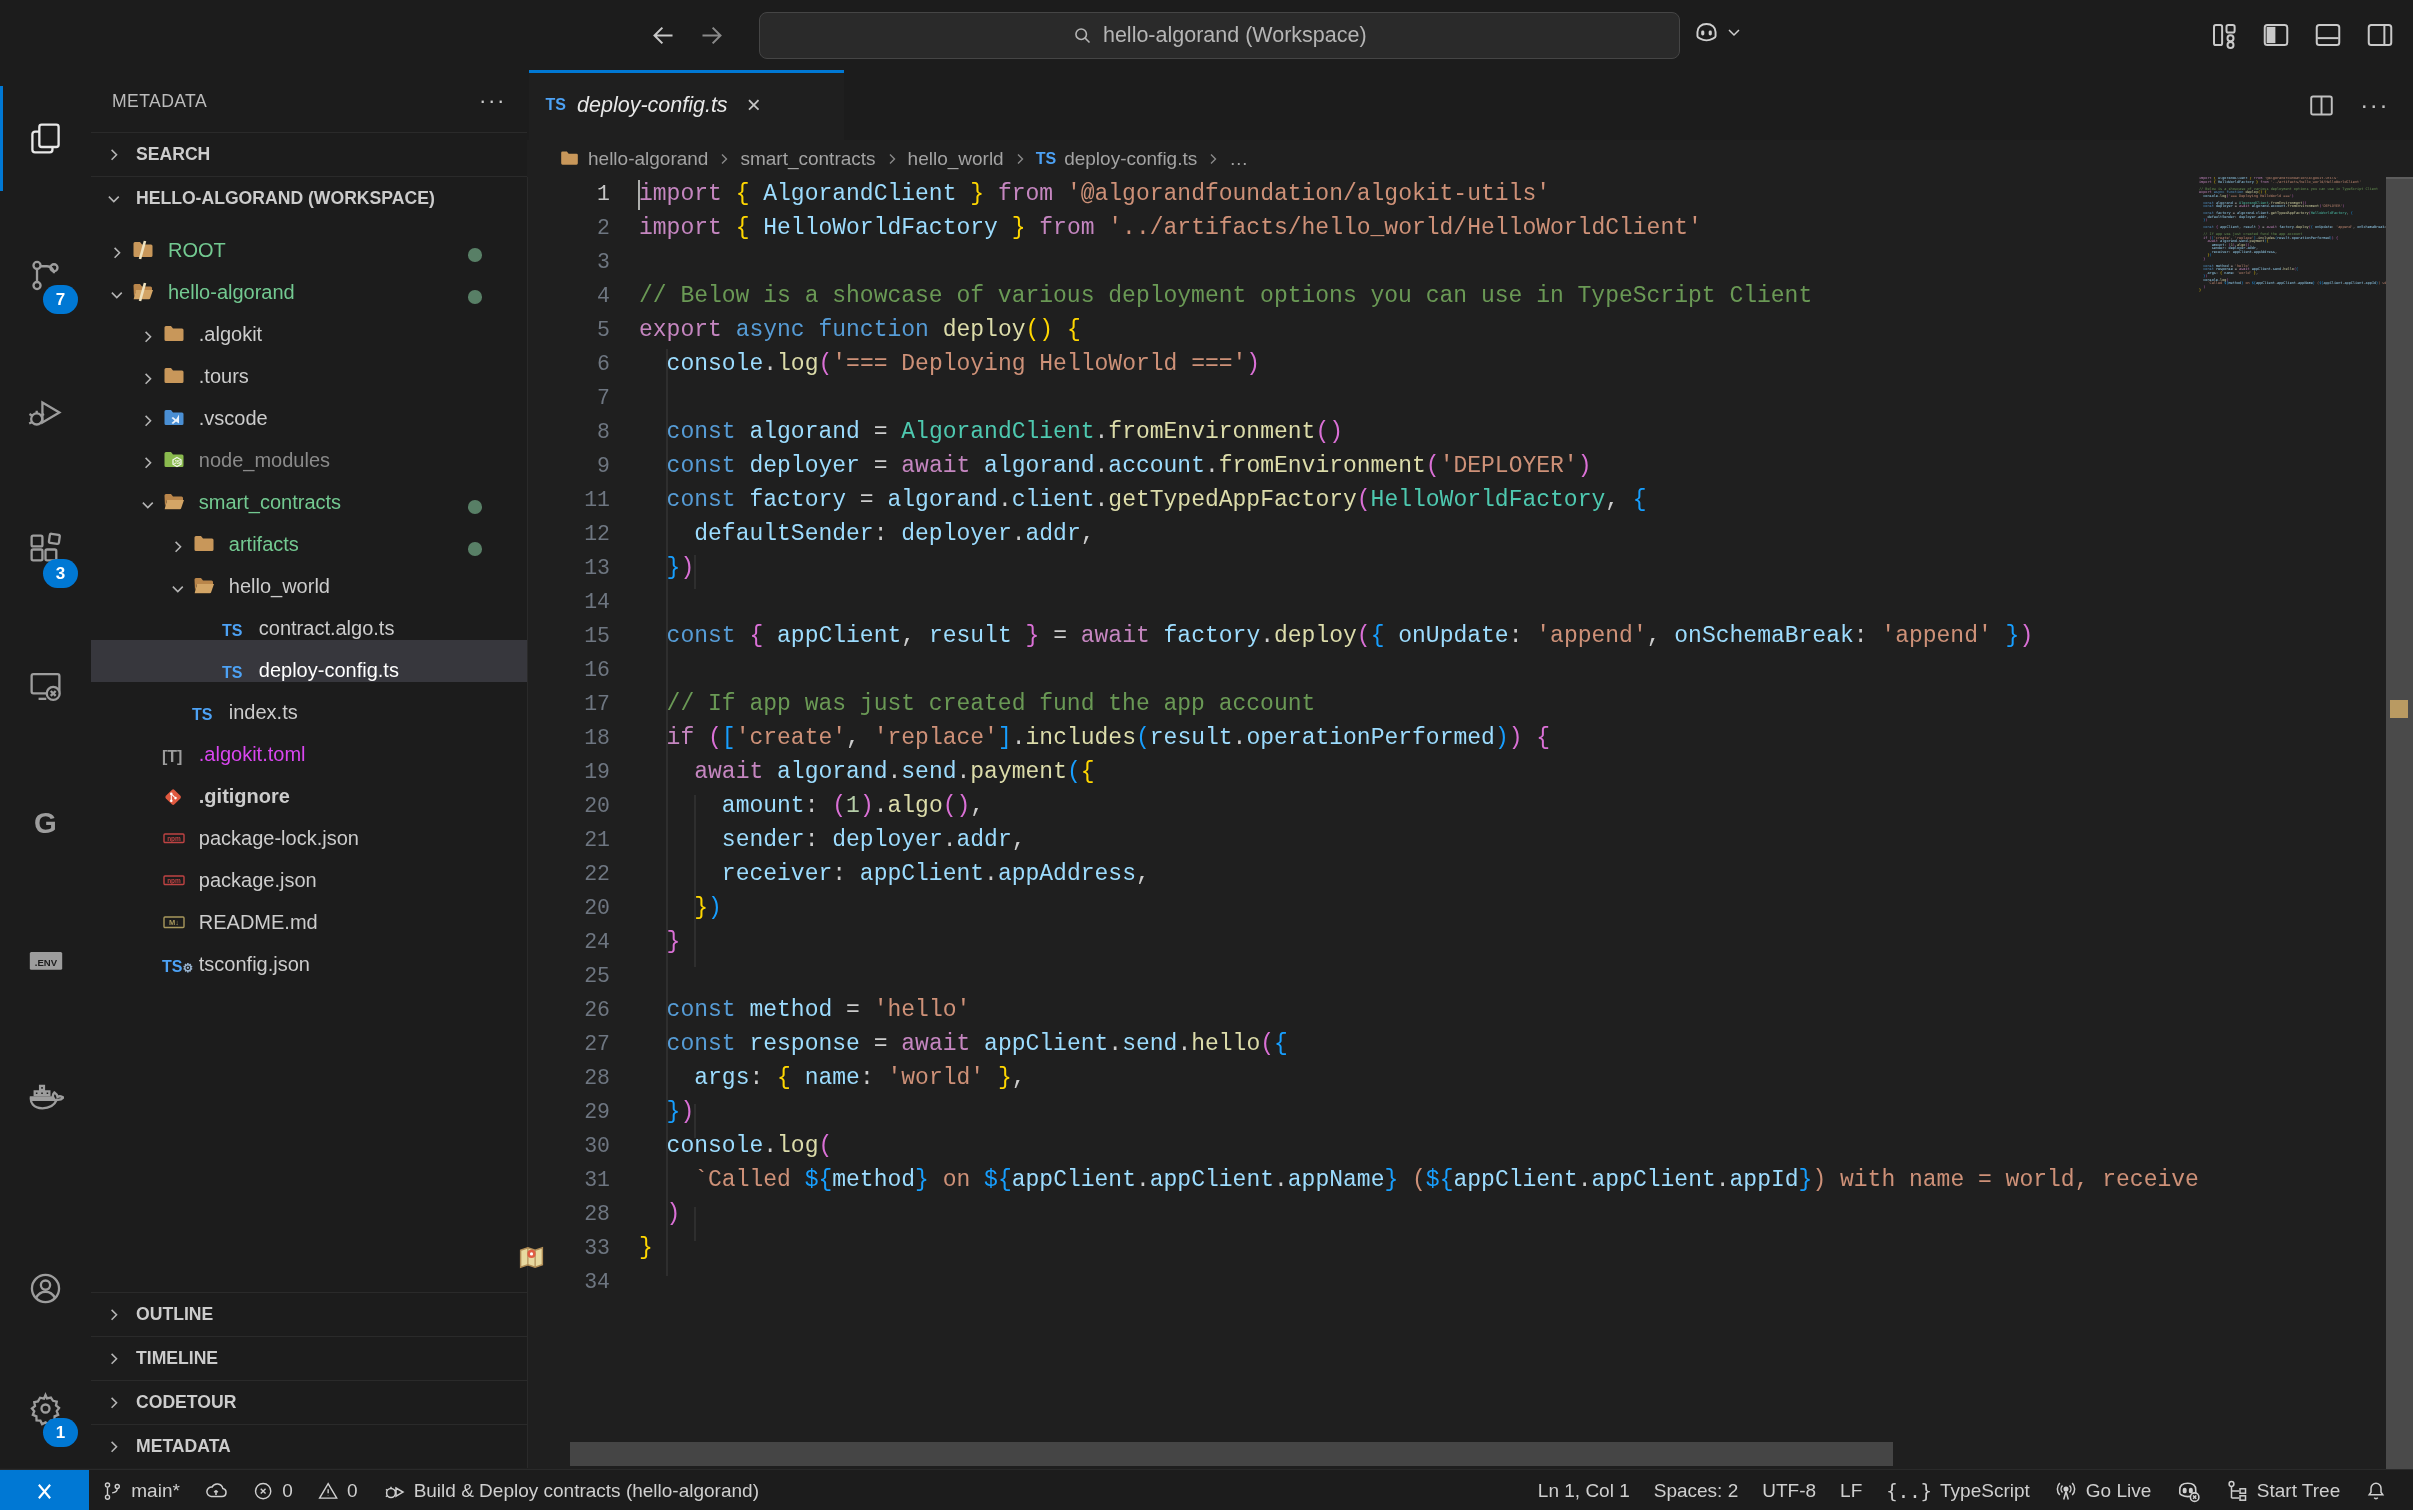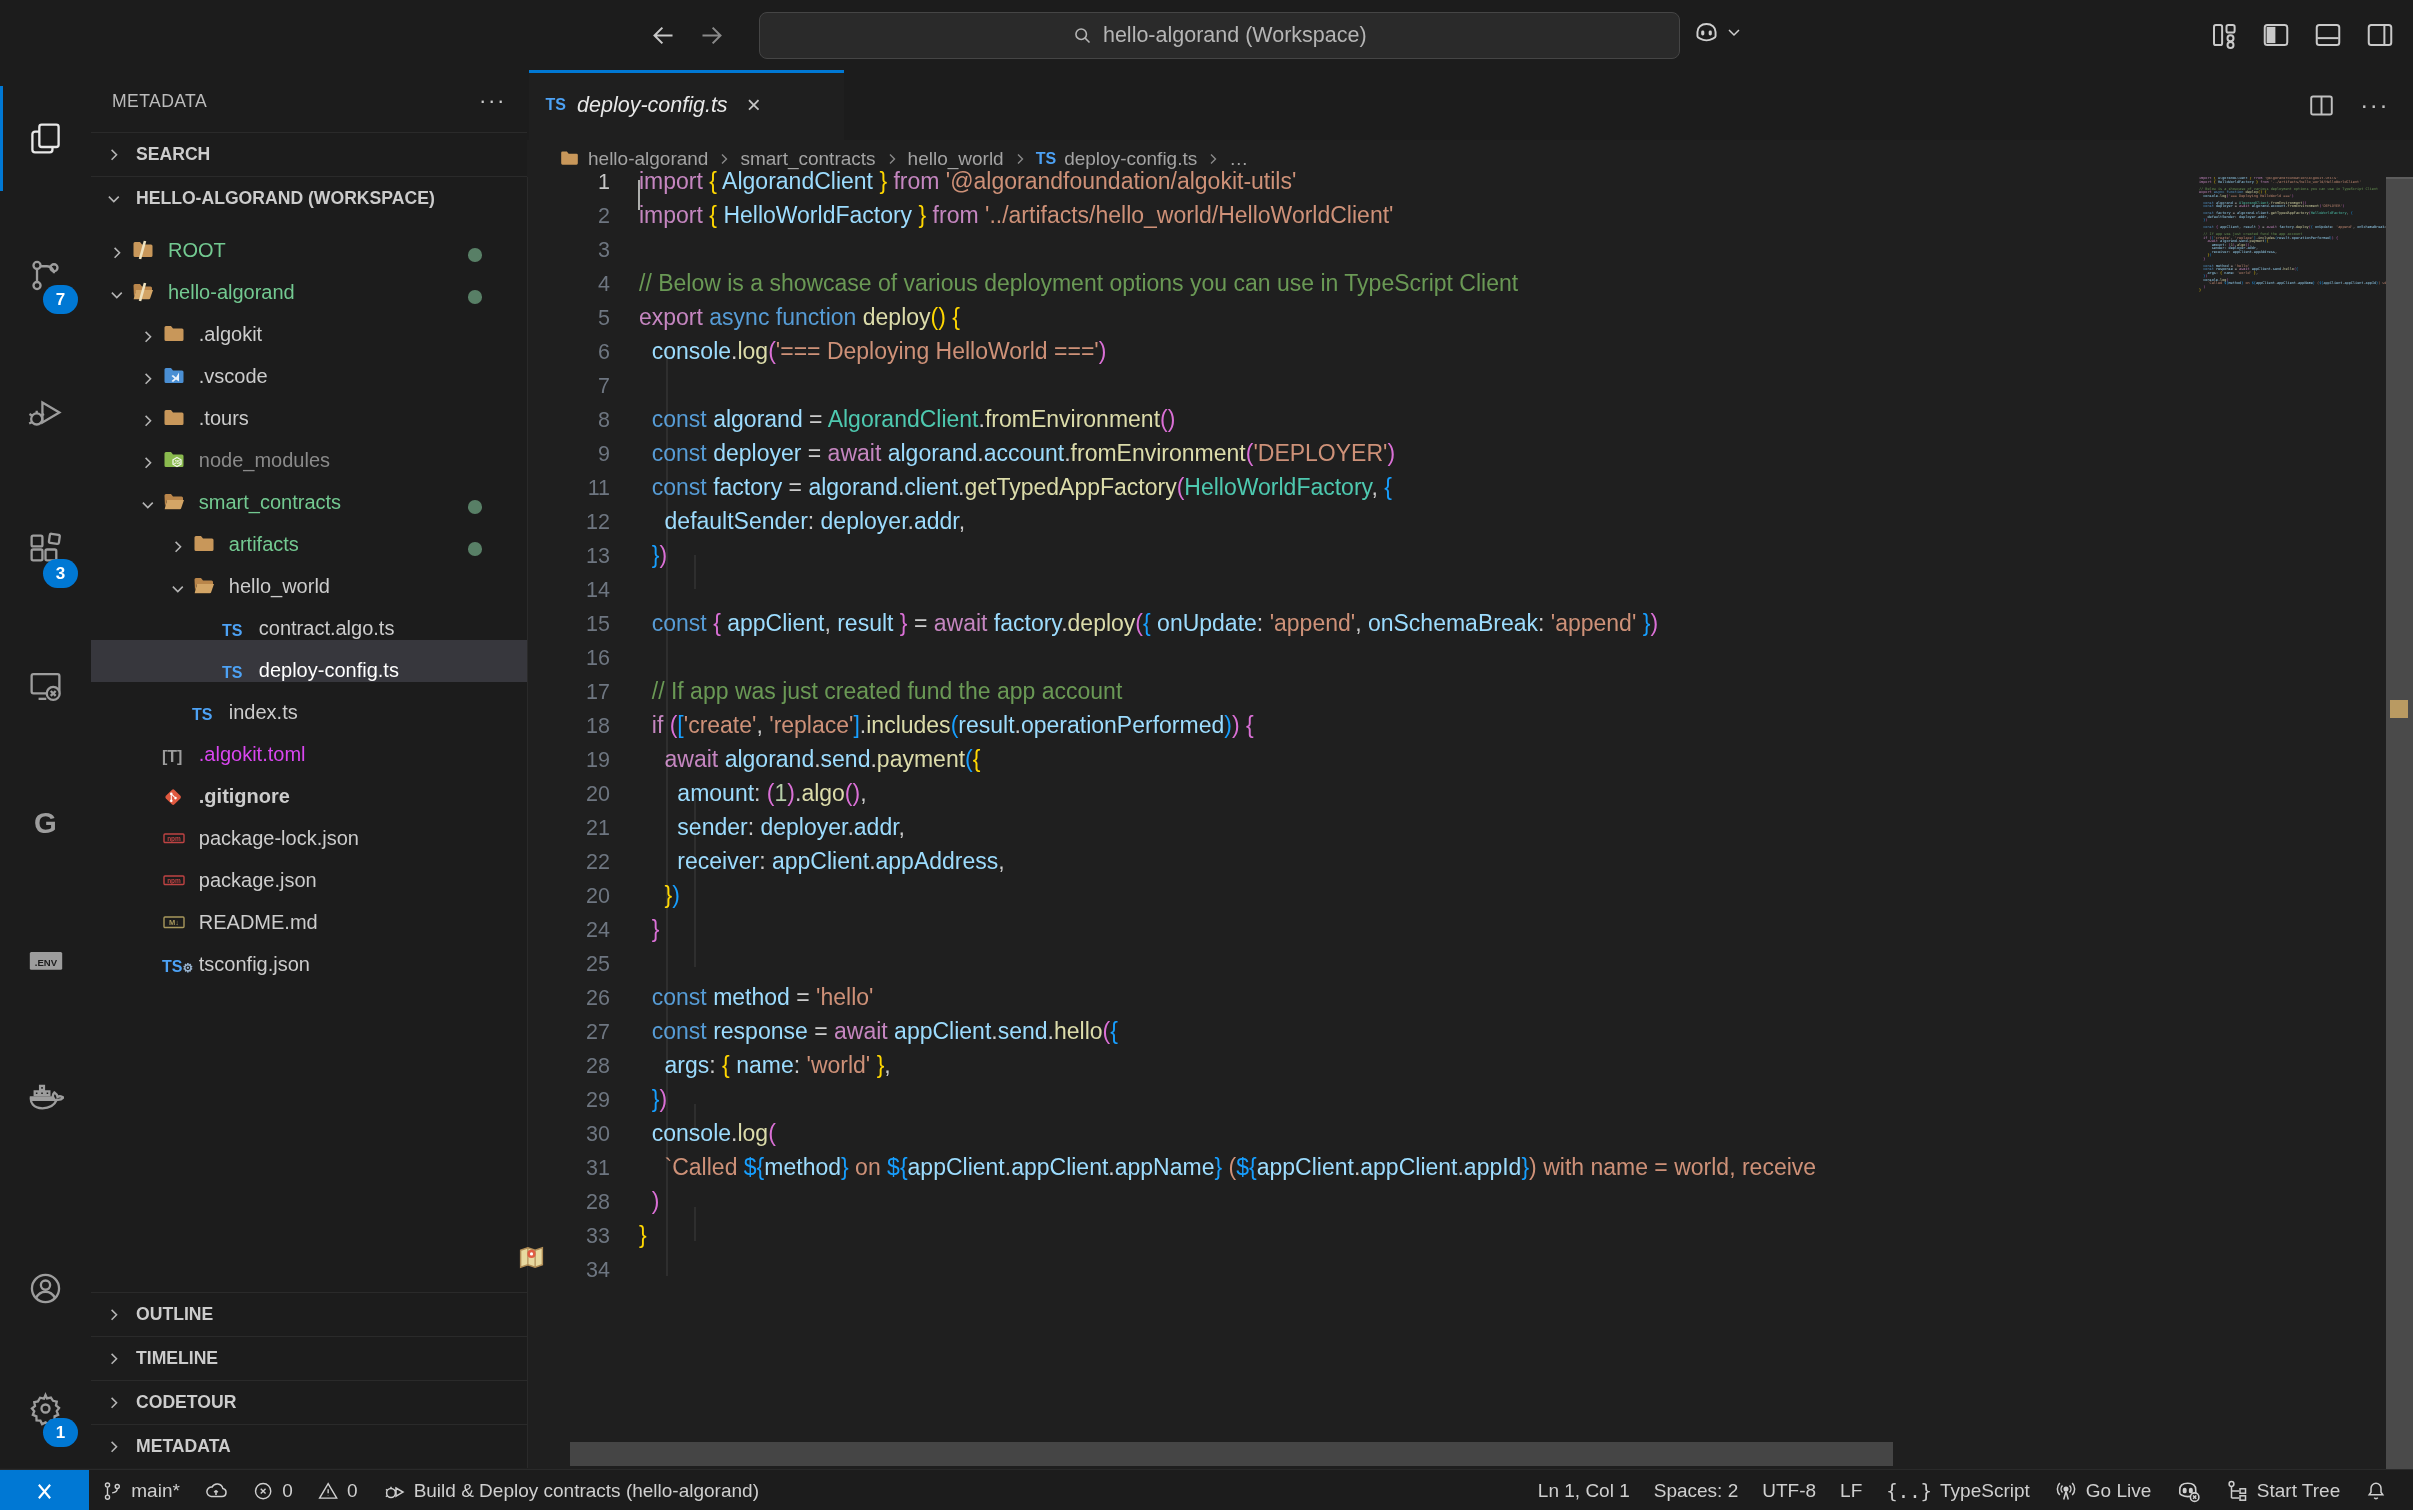--- a/index.html
+++ b/index.html
@@ -49,22 +49,22 @@
   #tab-active{position:absolute;left:2.4px;top:0;width:283px;height:70px;background:#1f1f1f;display:flex;align-items:center;
               padding:0 16px;gap:11.2px;font-size:21.5px;color:#e8e8e8;}
   #tab-active::before{content:"";position:absolute;left:0;top:0;width:100%;height:3.2px;background:#0078d4;}
   #tab-active .tab-label{font-style:italic;}
   #tab-active .tab-close{margin-left:8px;color:#c5c5c5;font-size:24px;}
   #tab-actions{position:absolute;right:24px;top:0;height:70px;display:flex;align-items:center;gap:24px;color:#c0c0c0;}
   #breadcrumb{position:absolute;left:527px;top:140px;right:0;height:37px;background:#1f1f1f;display:flex;
               align-items:center;padding-left:32px;gap:8px;font-size:19px;color:#a3a3a3;}
   .crumb-sep{color:#8a8a8a;}
   
-  #codearea{position:absolute;left:527px;top:164px;width:1672px;height:1265px;overflow:hidden;
-            font-family:Liberation Sans, sans-serif;font-size:23px;}
+  #codearea{position:absolute;left:527px;top:177px;width:1672px;height:1265px;overflow:hidden;
+            font-family:Liberation Mono, monospace;font-size:23px;}
   .cl{height:34px;line-height:34px;white-space:pre;}
   .ln{display:inline-block;width:83px;margin-right:29px;text-align:right;color:#6e7681;font-size:21.5px;}
   .ln.act{color:#c6c6c6;}
   .guide{position:absolute;width:1.6px;background:rgba(255,255,255,.07);}
   #cursor{position:absolute;left:638px;top:180px;width:2.4px;height:29.5px;background:#aeafad;}
   #gutter-marker{position:absolute;left:517px;top:1243px;}
   
   #minimap{position:absolute;left:2199px;top:177px;width:188px;height:1265px;overflow:hidden;
            font-family:"DejaVu Sans Mono",monospace;font-size:3.5px;opacity:.9;}
   .mml{height:3.5px;line-height:3.5px;white-space:pre;}
@@ -291,38 +291,38 @@
           <span class="tlabel" style="color: rgb(204, 204, 204);">.algokit</span>
         </div>
         <div class="trow" style="padding-left: 42px;">
           <span class="chevslot">
             <svg width="17.6" height="17.6" viewBox="0 0 16 16" fill="none" stroke="currentColor" stroke-width="1.4">
               <path d="M6 3.5l4.5 4.5L6 12.5"></path>
             </svg>
           </span>
           <span class="ficon-slot">
             <svg width="24" height="24" viewBox="0 0 24 24">
+              <path d="M2.5 5.5A1.5 1.5 0 0 1 4 4h5l2 2.5h9A1.5 1.5 0 0 1 21.5 8v9.5A1.5 1.5 0 0 1 20 19H4a1.5 1.5 0 0 1-1.5-1.5z" fill="#c8975a"></path>
+            </svg>
+          </span>
+          <span class="tlabel" style="color: rgb(204, 204, 204);">.tours</span>
+        </div>
+        <div class="trow" style="padding-left: 42px;">
+          <span class="chevslot">
+            <svg width="17.6" height="17.6" viewBox="0 0 16 16" fill="none" stroke="currentColor" stroke-width="1.4">
+              <path d="M6 3.5l4.5 4.5L6 12.5"></path>
+            </svg>
+          </span>
+          <span class="ficon-slot">
+            <svg width="24" height="24" viewBox="0 0 24 24">
               <path d="M2.5 5.5A1.5 1.5 0 0 1 4 4h5l2 2.5h9A1.5 1.5 0 0 1 21.5 8v9.5A1.5 1.5 0 0 1 20 19H4a1.5 1.5 0 0 1-1.5-1.5z" fill="#4a8fd4"></path>
               <path d="M17 8.5v9l-3-2-3 2.5-1.5-1 3-2.5-3-2.5 1.5-1 3 2.5z" fill="#eaf2fb"></path>
             </svg>
           </span>
           <span class="tlabel" style="color: rgb(204, 204, 204);">.vscode</span>
-        </div>
-        <div class="trow" style="padding-left: 42px;">
-          <span class="chevslot">
-            <svg width="17.6" height="17.6" viewBox="0 0 16 16" fill="none" stroke="currentColor" stroke-width="1.4">
-              <path d="M6 3.5l4.5 4.5L6 12.5"></path>
-            </svg>
-          </span>
-          <span class="ficon-slot">
-            <svg width="24" height="24" viewBox="0 0 24 24">
-              <path d="M2.5 5.5A1.5 1.5 0 0 1 4 4h5l2 2.5h9A1.5 1.5 0 0 1 21.5 8v9.5A1.5 1.5 0 0 1 20 19H4a1.5 1.5 0 0 1-1.5-1.5z" fill="#c8975a"></path>
-            </svg>
-          </span>
-          <span class="tlabel" style="color: rgb(204, 204, 204);">.tours</span>
         </div>
         <div class="trow" style="padding-left: 42px;">
           <span class="chevslot">
             <svg width="17.6" height="17.6" viewBox="0 0 16 16" fill="none" stroke="currentColor" stroke-width="1.4">
               <path d="M6 3.5l4.5 4.5L6 12.5"></path>
             </svg>
           </span>
           <span class="ficon-slot">
             <svg width="24" height="24" viewBox="0 0 24 24" style="font-size:25px">
               <path d="M2.5 5.5A1.5 1.5 0 0 1 4 4h5l2 2.5h9A1.5 1.5 0 0 1 21.5 8v9.5A1.5 1.5 0 0 1 20 19H4a1.5 1.5 0 0 1-1.5-1.5z" fill="#8aba4e"></path>

